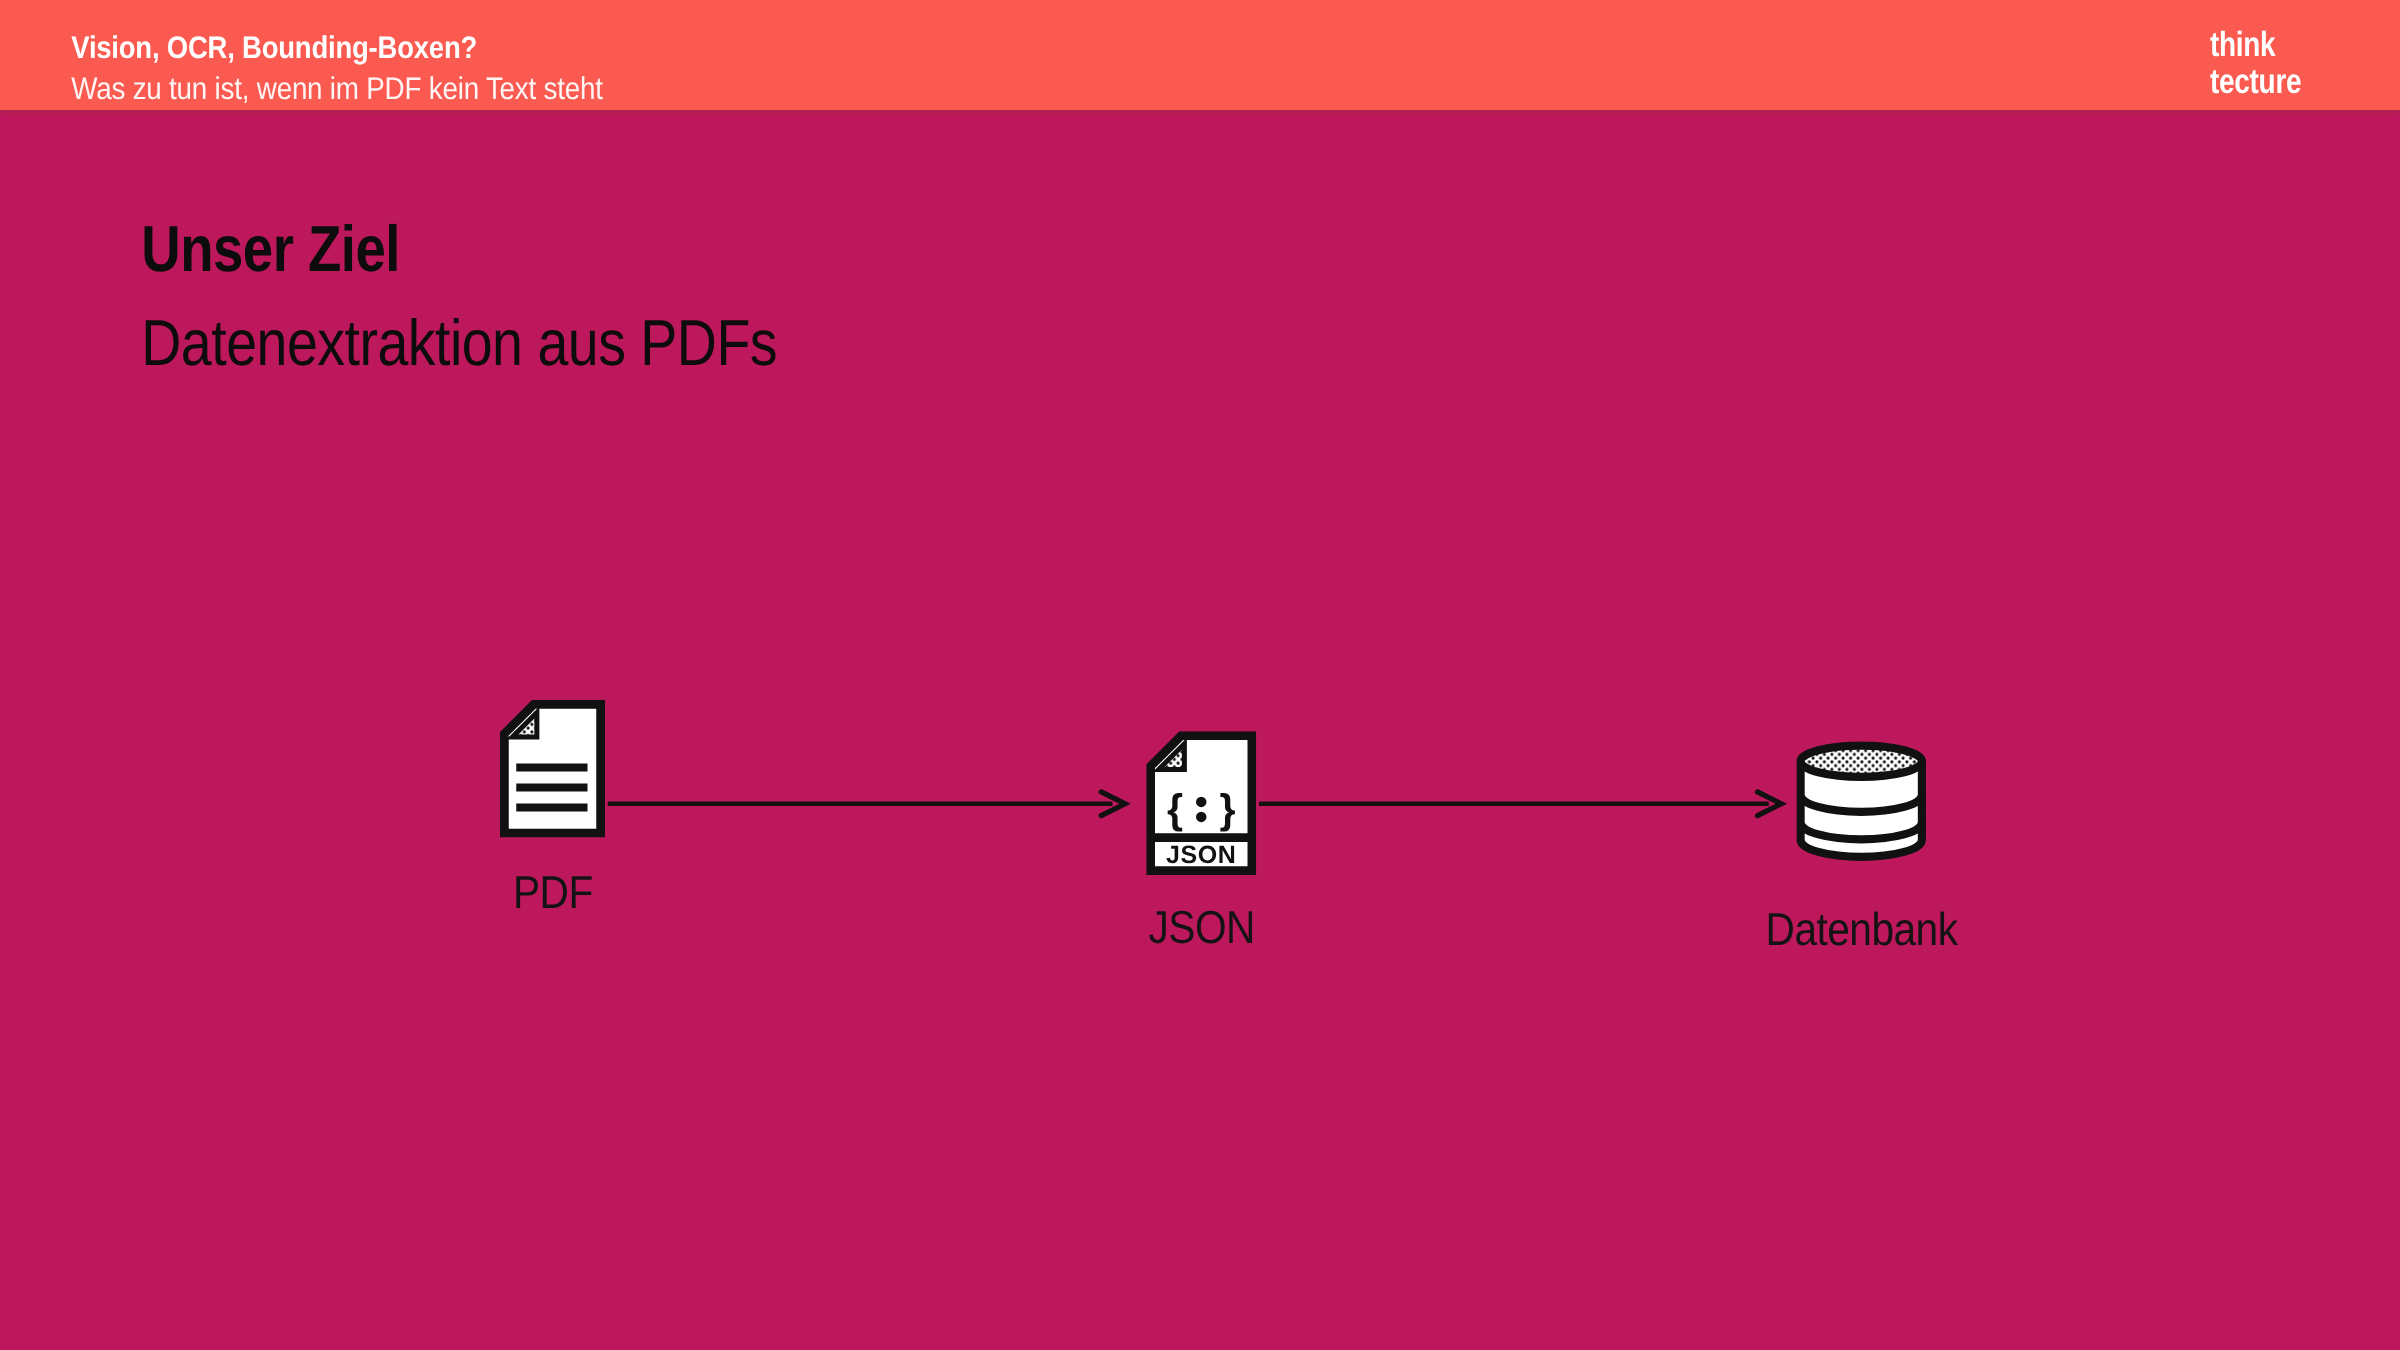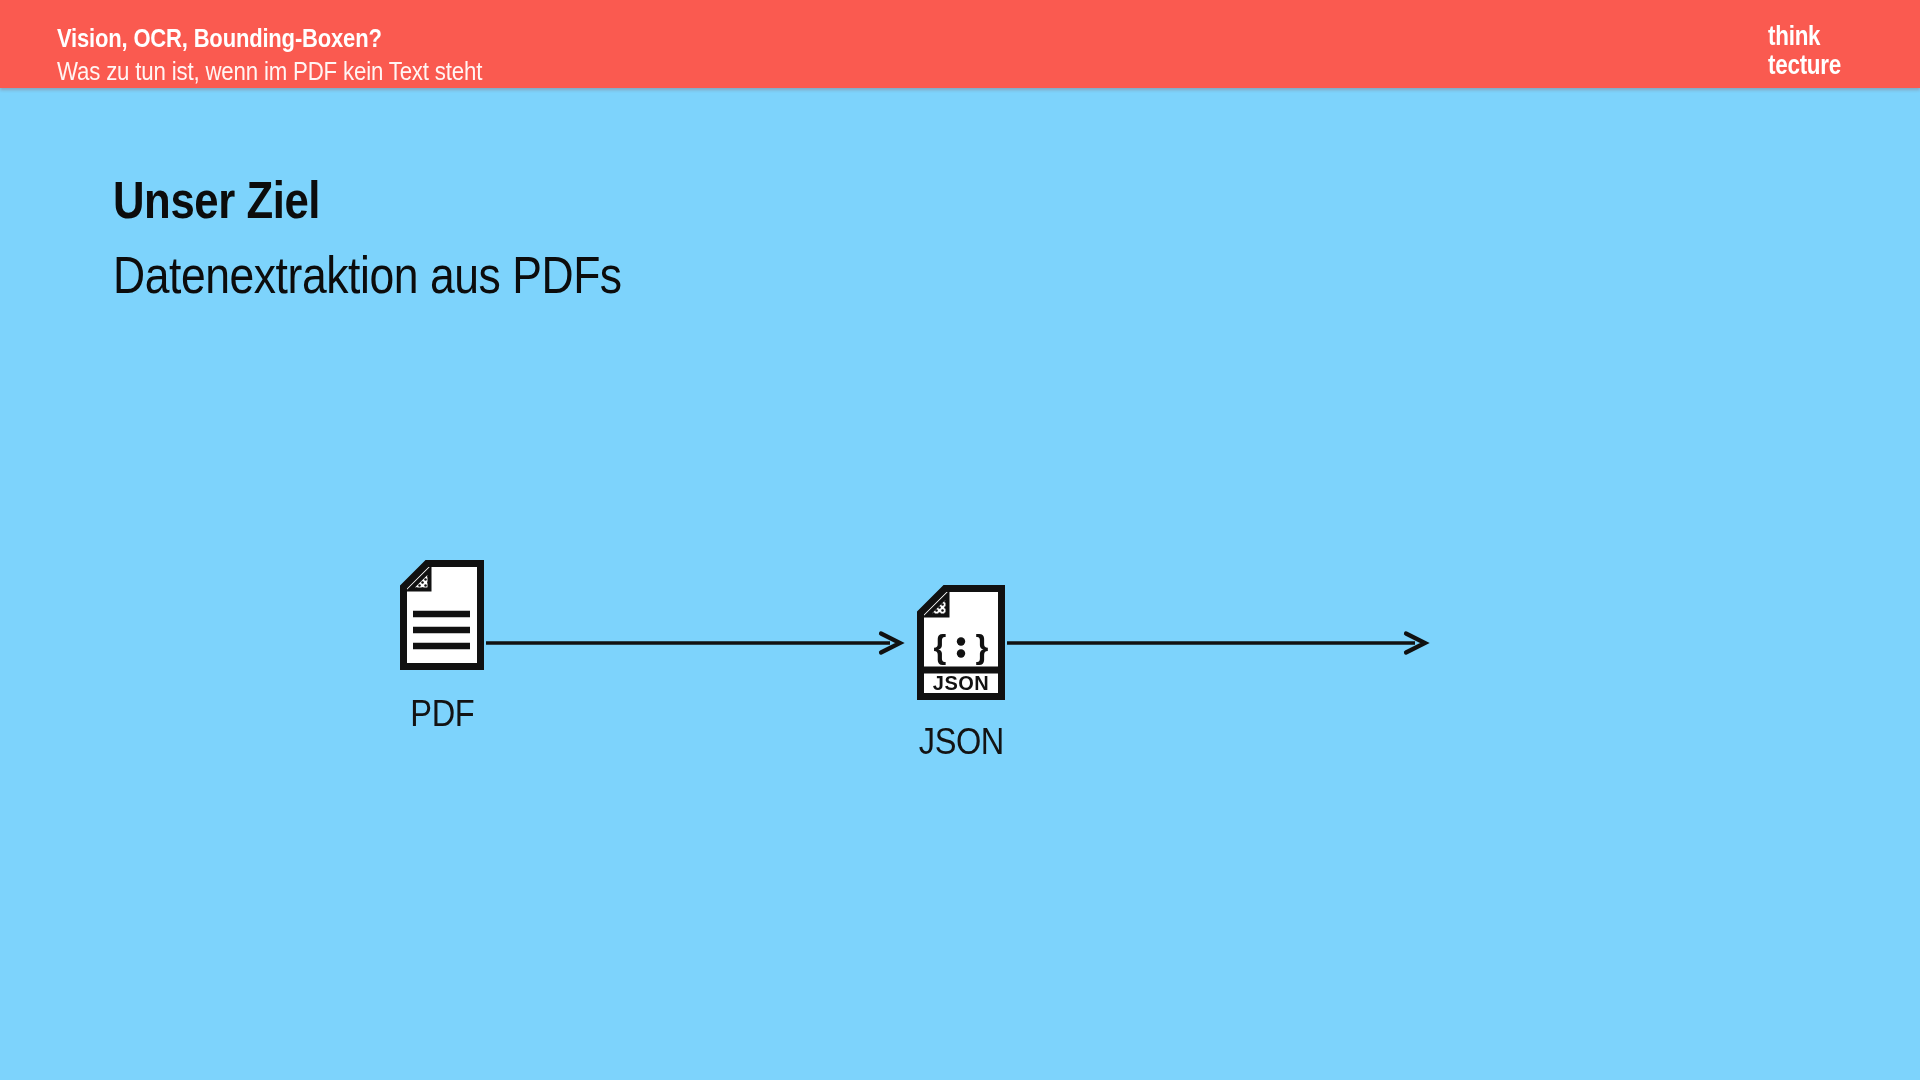--- a/index.html
+++ b/index.html
@@ -1,21 +1,21 @@
 <!DOCTYPE html>
 <html><head>
 <meta charset="utf-8">
 <style>
   html, body { margin: 0; padding: 0; background: #d8d8d8; }
   * { box-sizing: border-box; }
   .slide {
     position: relative;
     width: 1920px;
     height: 1080px;
-    background: #7dd3fc;
+    background: #be185d;
     font-family: "Liberation Sans", sans-serif;
     color: #111111;
     overflow: hidden;
   }
 
   
   .topbar {
     position: absolute;
     left: 0; top: 0;
     width: 1920px; height: 88px;
@@ -176,15 +176,31 @@
         <text x="44" y="105" font-size="20" font-weight="bold" fill="#111111" text-anchor="middle" letter-spacing="0.5" font-family="Liberation Sans, sans-serif">JSON</text>
       </svg>
       <div class="node-label">JSON</div>
     </div>
 
     <svg class="arrow arrow-2" width="424" height="26" viewBox="0 0 424 26">
       <line x1="0" y1="13" x2="408" y2="13" stroke="#111111" stroke-width="3.6"></line>
       <polyline points="399,3.5 418,13 399,22.5" fill="none" stroke="#111111" stroke-width="4.2" stroke-linejoin="miter" stroke-linecap="round"></polyline>
     </svg>
 
+    <div class="node node-datenbank">
+      <svg width="104" height="96" viewBox="0 0 104 96">
+        <defs>
+          <pattern id="dotsDb" width="6" height="6" patternUnits="userSpaceOnUse">
+            <rect width="6" height="6" fill="#ffffff"></rect>
+            <circle cx="1.5" cy="1.5" r="1.25" fill="#111111"></circle>
+            <circle cx="4.5" cy="4.5" r="1.25" fill="#111111"></circle>
+          </pattern>
+        </defs>
+        <path d="M3.5 16 V79 A48.5 13.5 0 0 0 100.5 79 V16" fill="#ffffff" stroke="#111111" stroke-width="6.5"></path>
+        <ellipse cx="52" cy="16" rx="48.5" ry="12.5" fill="url(#dotsDb)" stroke="#111111" stroke-width="6.5"></ellipse>
+        <path d="M3.5 43 A48.5 13.5 0 0 0 100.5 43" fill="none" stroke="#111111" stroke-width="6.5"></path>
+        <path d="M3.5 65 A48.5 13.5 0 0 0 100.5 65" fill="none" stroke="#111111" stroke-width="6.5"></path>
+      </svg>
+      <div class="node-label">Datenbank</div>
+    </div>
 
   </div>
 </div>
 
 </body></html>

